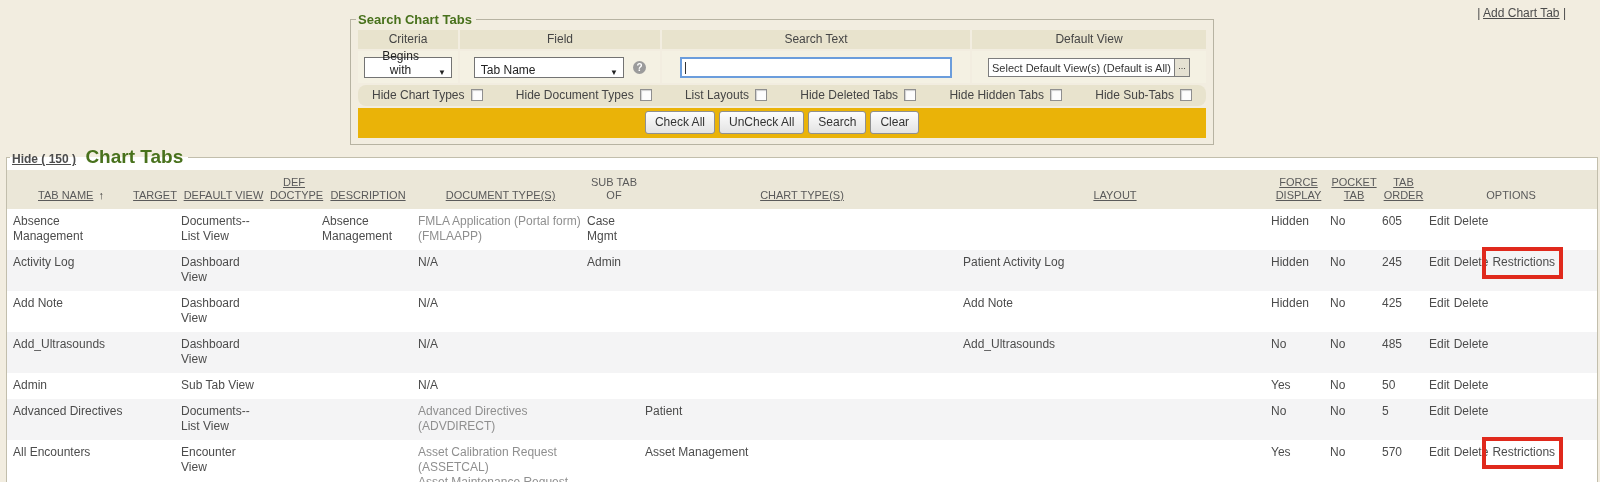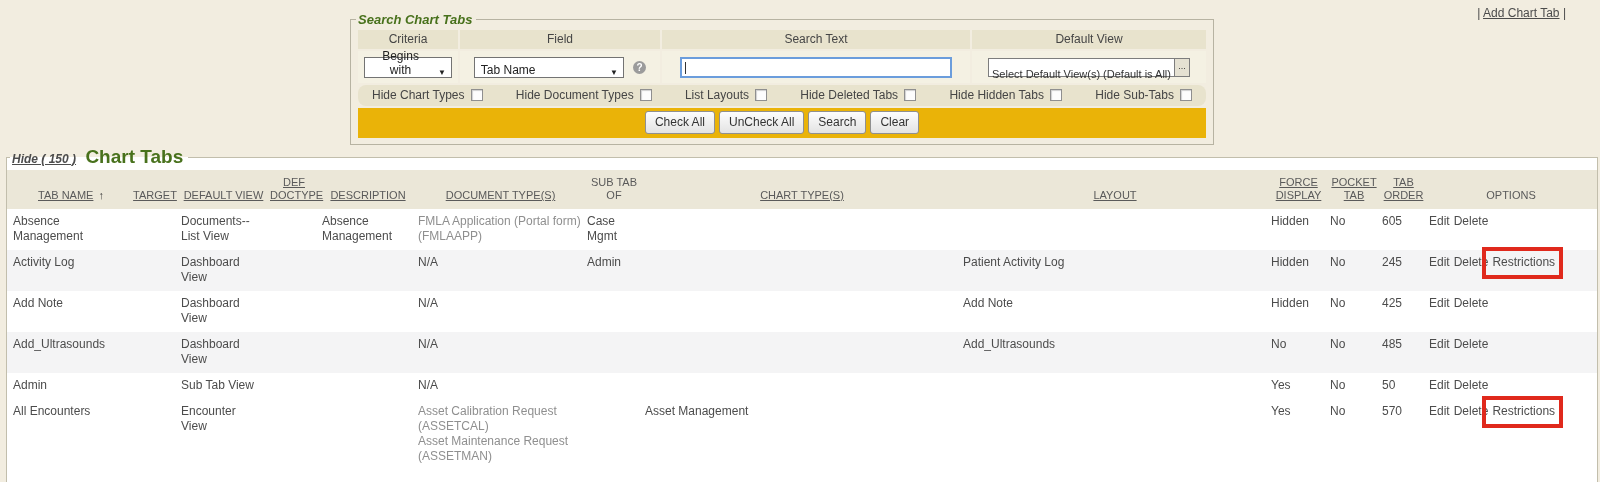--- a/index.html
+++ b/index.html
@@ -10,21 +10,21 @@
     font-family:"Liberation Sans", sans-serif; font-size:12px;
   }
   a { color:#4c4c4c; text-decoration:underline; cursor:pointer; }
 
   
   .top-links { position:absolute; top:6px; right:34px; white-space:nowrap; }
 
   
   fieldset { border:1px solid #b7b3a2; }
   fieldset.search-fs { position:absolute; left:348px; top:12px; width:864px; padding:1px 5px 4px 5px; }
-  fieldset.search-fs legend { font-weight:bold; font-size:13px; color:#48711c; padding:0 4px 0 2px;font-style:italic; }
+  fieldset.search-fs legend { font-weight:bold; font-size:13px; color:#48711c; padding:0 4px 0 2px; }
   table.search-tbl { width:100%; border-collapse:separate; border-spacing:2px; }
   table.search-tbl td { vertical-align:middle; }
   tr.hdr-row td { background:#e8e3cd; text-align:center; padding:2px 0 3px; color:#454545; }
   tr.input-row td { background:#f4f1e3; text-align:center; padding:5px 0; height:32px; }
   tr.chk-row td { background:#e8e3cd; padding:3px 14px 4px;border-radius:8px; }
   tr.btn-row td { background:#eab308; padding:3px 0 4px; text-align:center; }
 
   .fake-select{
     display:inline-flex; justify-content:space-between; align-items:flex-end;
     background:#fff; border:1px solid #737373; height:21px; padding:0 5px 0 6px;
@@ -43,21 +43,21 @@
   .search-input{
     display:inline-block; position:relative; width:272px; height:21px;
     background:#fff; border:2px solid #6b9ddc; vertical-align:middle; cursor:text;
   }
   .search-input .caret{ position:absolute; left:3px; top:3px; width:1px; height:12px; background:#333; }
 
   .dv-box{
     display:inline-flex; align-items:stretch; border:1px solid #7d7d7d; background:#fff;
     height:19px; font-size:11px; color:#333; vertical-align:middle; cursor:pointer;
   }
-  .dv-text{ padding:9px 3px 0 3px; white-space:nowrap; }
+  .dv-text{ padding:3px 3px 0 3px; white-space:nowrap; }
   .dv-more{ width:15px; background:#e5e1d2; border-left:1px solid #7d7d7d;
     font-size:9px; line-height:15px; text-align:center; color:#333; }
 
   .chk-wrap{ display:flex; justify-content:space-between; align-items:center; }
   .chk-item{ white-space:nowrap; color:#454545; cursor:default; }
   .checkbox{
     display:inline-block; width:12px; height:12px; margin-left:6px;
     border:1px solid #8f8f8f; background:#fdfdfd; vertical-align:-2px;
     box-shadow:inset 1px 1px 1px rgba(0,0,0,.18); cursor:pointer;
   }
@@ -66,21 +66,21 @@
     background:linear-gradient(#fdfdfd,#e3e3e3); border:1px solid #909090;
     border-radius:3px; color:#333; cursor:pointer;
   }
 
   
   fieldset.tabs-fs{
     position:absolute; left:4px; top:146px; width:1592px; height:380px;
     background:#fff; border:1px solid #c2beac; padding:0;
   }
   fieldset.tabs-fs legend{ margin-left:3px; padding:0 5px 0 2px; background:transparent; white-space:nowrap; }
-  .hide-link{ font-weight:bold; font-size:12px;font-style:italic; }
+  .hide-link{ font-weight:bold; font-size:12px; }
   .green-title{ font-weight:bold; font-size:19px; color:#48711c; margin-left:6px; }
 
   table.grid{ border-collapse:collapse; width:100%; table-layout:fixed; margin-top:2px; }
   table.grid th{
     background:#ebe7d8; color:#5a5a5a; font-weight:normal; font-size:11px;
     text-align:center; vertical-align:bottom; padding:6px 4px 7px 0;
     white-space:pre-line; line-height:13px;
   }
   table.grid th:first-child, table.grid td:first-child{ padding-left:6px; }
   th .col-label.sortable{ text-decoration:underline; cursor:pointer; }
@@ -290,20 +290,37 @@
           <td></td>
           <td>N/A</td>
           <td></td>
           <td></td>
           <td></td>
           <td>Yes</td>
           <td>No</td>
           <td>50</td>
           <td><span class="opt-link">Edit</span><span class="opt-link">Delete</span></td>
         </tr>
+        <tr class="alt">
+          <td>Advanced Directives</td>
+          <td></td>
+          <td>Documents--
+List View</td>
+          <td></td>
+          <td></td>
+          <td class="muted">Advanced Directives
+(ADVDIRECT)</td>
+          <td></td>
+          <td>Patient</td>
+          <td></td>
+          <td>No</td>
+          <td>No</td>
+          <td>5</td>
+          <td><span class="opt-link">Edit</span><span class="opt-link">Delete</span></td>
+        </tr>
         <tr>
           <td>All Encounters</td>
           <td></td>
           <td>Encounter
 View</td>
           <td></td>
           <td></td>
           <td class="muted">Asset Calibration Request
 (ASSETCAL)
 Asset Maintenance Request

